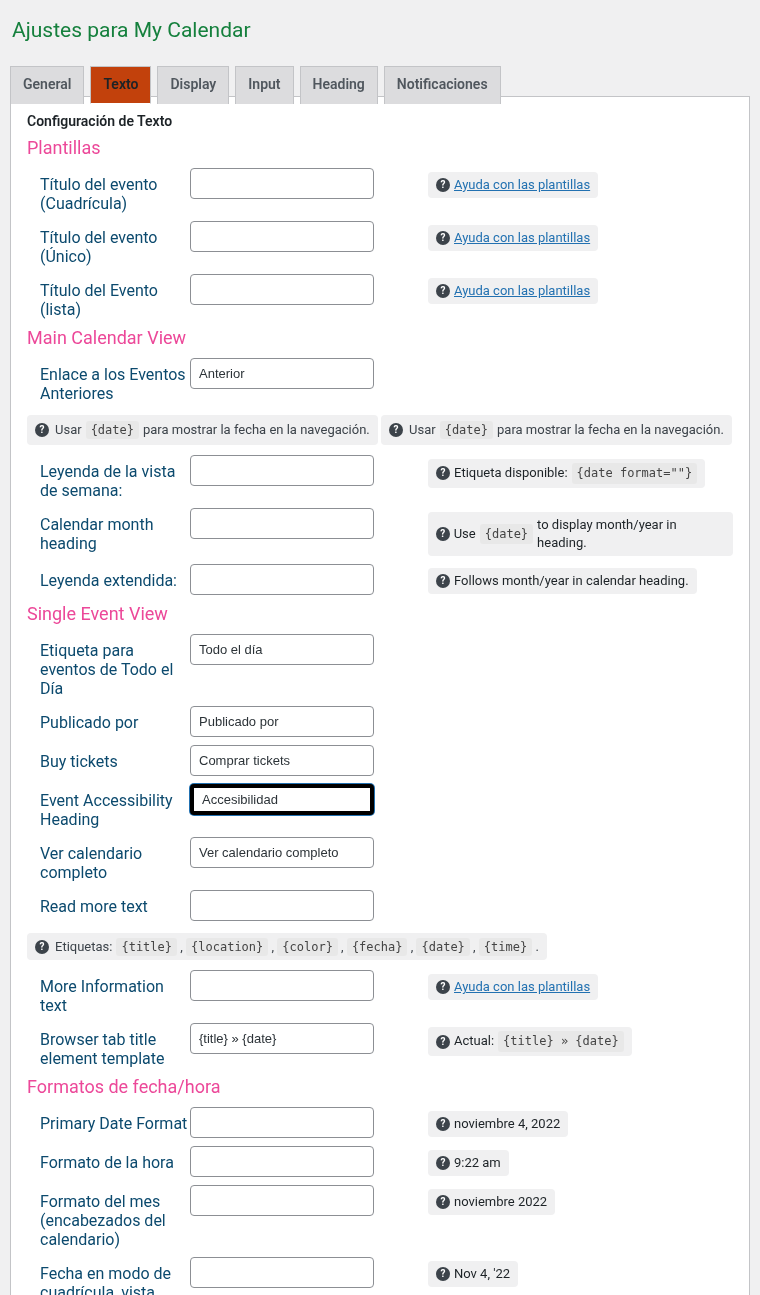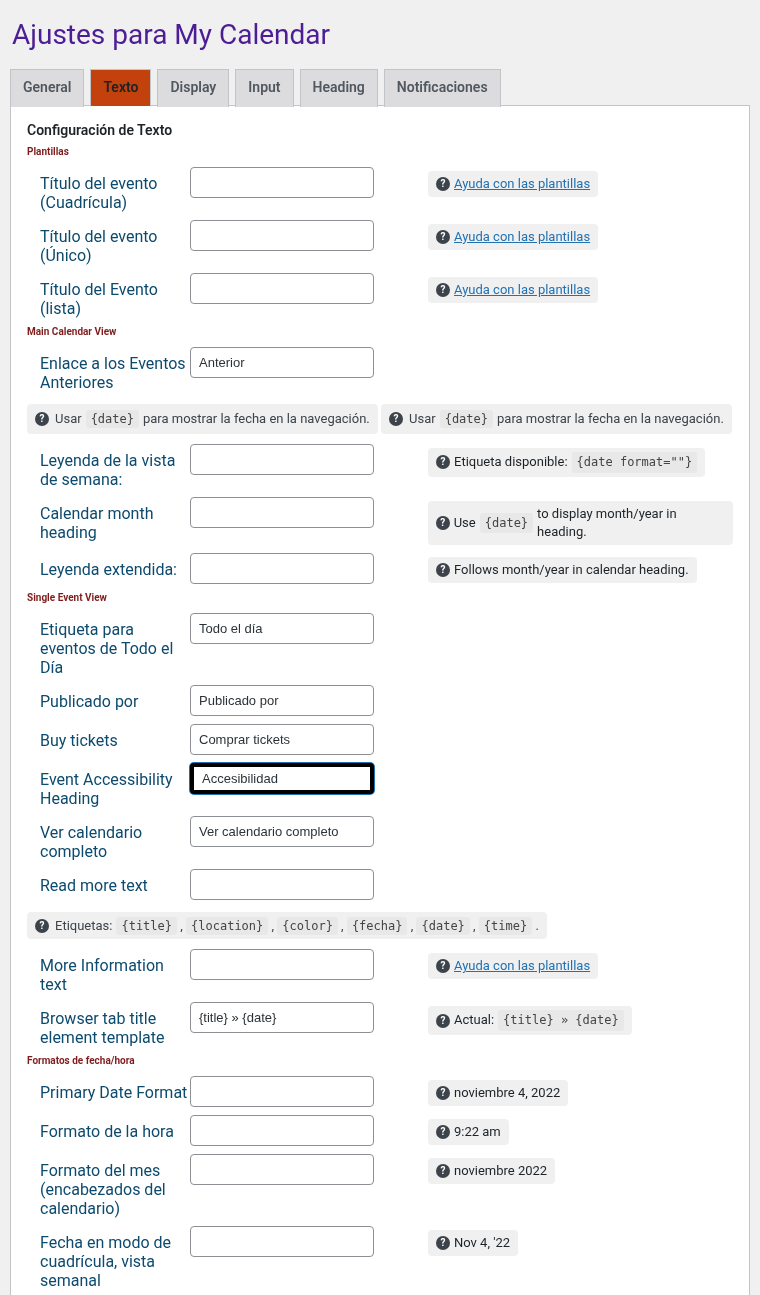--- a/index.html
+++ b/index.html
@@ -5,43 +5,43 @@
   * { box-sizing: border-box; margin: 0; padding: 0; }
   body {
     font-family: -apple-system, BlinkMacSystemFont, "Segoe UI", Roboto, Helvetica, Arial, sans-serif;
     font-size: 13px;
     color: #1d2327;
     background: #f0f0f1;
     padding: 10px;
     width: 760px;
   }
   h1 {
-    font-size: 28px;
+    font-size: 21px;
     font-weight: 400;
-    color: #4c1d95;
+    color: #15803d;
     margin: 8px 0 16px 2px;
   }
   .nav-tab-wrapper {
     border-bottom: 1px solid #c3c4c7;
     display: flex;
     padding-left: 0;
   }
   .nav-tab {
     background: #dcdcde;
     border: 1px solid #c3c4c7;
     border-bottom: none;
     color: #50575e;
     font-size: 14px;
     font-weight: 600;
     line-height: 1.7;
     padding: 6px 12px;
     margin-left: 6px;
     text-decoration: none;
     position: relative;
-    top: 2px;
+    top: 8px;
     cursor: pointer;
   }
   .nav-tab:first-child { margin-left: 0; }
   .nav-tab.active {
     background: #c2410c;
     border-bottom: 1px solid #fff;
     color: #1d2327;
   }
   .panel {
     background: #fff;
@@ -49,24 +49,24 @@
     border-top: none;
     padding: 14px 16px 18px;
   }
   h2.section-title {
     font-size: 14px;
     font-weight: 600;
     margin: 2px 0 8px 0;
     color: #1d2327;
   }
   h3.sub-title {
-    font-size: 10px;
-    font-weight: 700;
+    font-size: 18px;
+    font-weight: 400;
     margin: 8px 0 10px 0;
-    color: #7f1d1d;
+    color: #ec4899;
   }
   .row {
     display: flex;
     align-items: flex-start;
     margin-bottom: 8px;
   }
   .row .label {
     width: 150px;
     flex-shrink: 0;
     padding-top: 7px;

